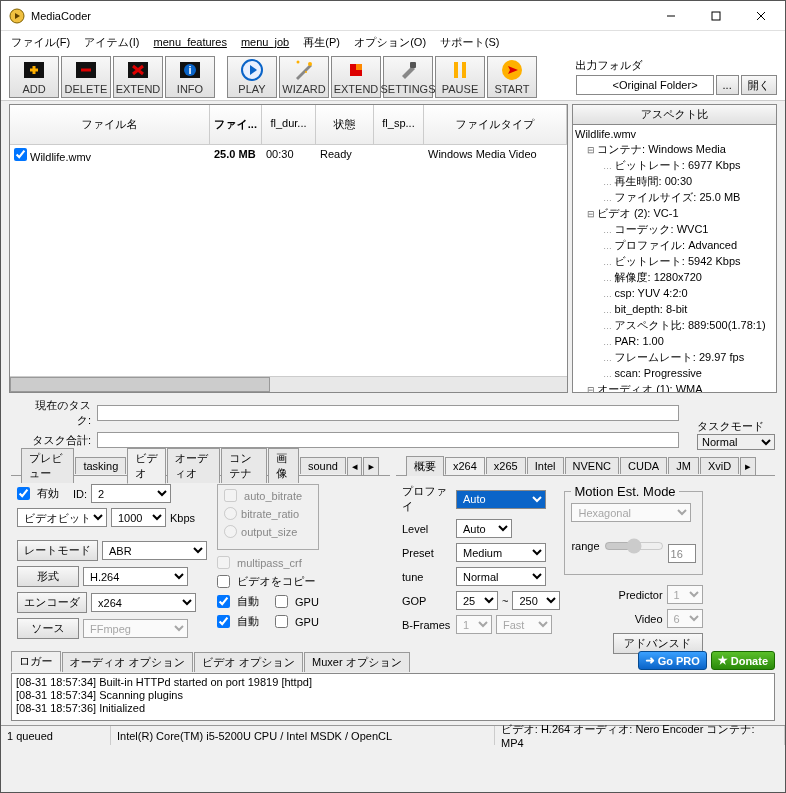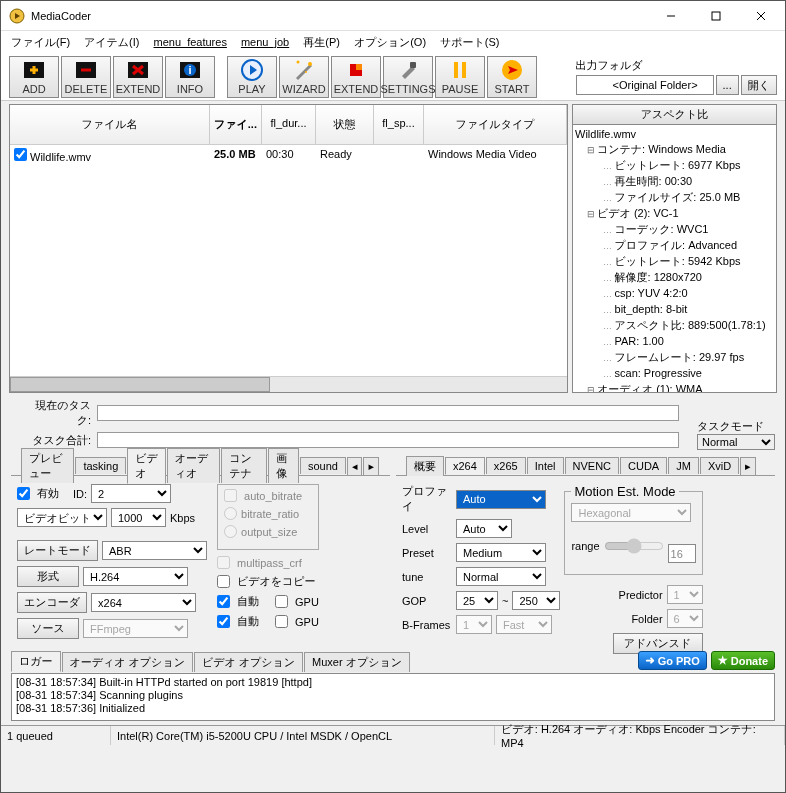--- a/index.html
+++ b/index.html
@@ -394,21 +394,21 @@
                 <label>range</label>
                 <input type="range" style="width: 60px;" disabled="" value="50">
                 <input class="fsel grey" style="width: 28px; margin-top: 16px;" disabled="" value="16">
               </div>
           </fieldset>
           <div class="frow" style="margin-top:10px; justify-content:flex-end">
               <label>Predictor</label>
               <select class="fsel grey" style="width:36px" disabled=""><option>1</option></select>
             </div>
           <div class="frow" style="justify-content:flex-end">
-              <label>Folder</label>
+              <label>Video</label>
               <select class="fsel grey" style="width:36px" disabled=""><option>6</option></select>
             </div>
           <div class="frow" style="justify-content:flex-end">
               <div class="fbtn" style="min-width:90px">アドバンスド</div>
             </div>
         </div>
       </div>
     </div>
   </div>
 </div>
@@ -431,14 +431,14 @@
 </div>
 <div class="logbox">
   <div>[08-31 18:57:34] Built-in HTTPd started on port 19819 [httpd]</div>
   <div>[08-31 18:57:34] Scanning plugins</div>
   <div>[08-31 18:57:36] Initialized</div>
 </div>
 
 <div class="statusbar">
   <div style="width:110px">1 queued</div>
   <div style="flex:1">Intel(R) Core(TM) i5-5200U CPU  / Intel MSDK / OpenCL</div>
-  <div style="width:290px">ビデオ: H.264  オーディオ: Kbps Encoder  コンテナ: MP4</div>
+  <div style="width:290px">ビデオ: H.264  オーディオ: Nero Encoder  コンテナ: MP4</div>
 </div>
 
 </body></html>

